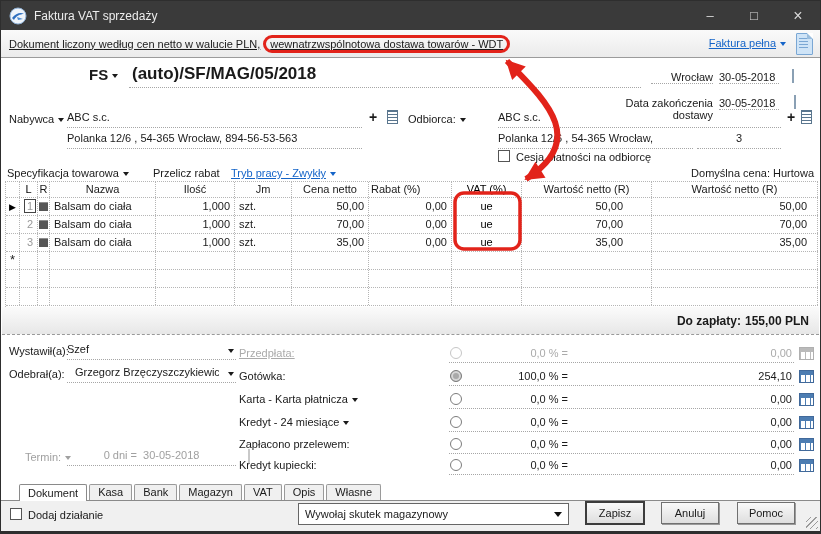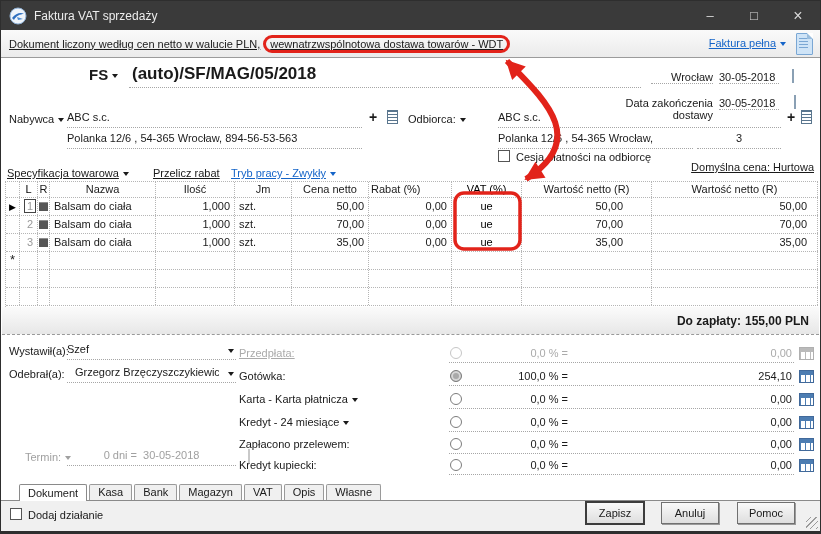--- a/index.html
+++ b/index.html
@@ -43,21 +43,21 @@
   .cal-icon:after{content:"";position:absolute;left:1px;right:1px;top:5px;bottom:1px;
       background:
        repeating-linear-gradient(90deg, #9ab0c4 0 1px, transparent 1px 4px),
        repeating-linear-gradient(#9ab0c4 0 1px, transparent 1px 3px);}
   .cal-icon.disabled{filter:grayscale(1);opacity:.55;}
   .plus{font-weight:bold;font-size:14px;}
   .list-icon{display:inline-block;width:11px;height:14px;border:1px solid #5a768e;background:
       repeating-linear-gradient(#5a768e 0 1px, #fff 1px 3px);vertical-align:middle;}
   .checkbox{display:inline-block;width:12px;height:12px;border:1px solid #555;background:#fff;
       vertical-align:middle;}
-  .link-black{color:#1a1a1a;text-decoration:underline;}
+  .link-black{color:#1a1a1a;}
   .link-blue{color:#1464c8;text-decoration:underline;}
   .link-blue .arr{border-top-color:#1464c8;}
   
   .items{position:absolute;left:4px;top:180px;width:813px;height:126px;
          border-top:1px dotted #b5b5b5;border-left:1px dotted #b5b5b5;overflow:hidden;}
   .t-row{display:flex;height:18px;border-bottom:1px dotted #b5b5b5;background:#fff;}
   .t-head{height:16px;}
   .c{border-right:1px dotted #b5b5b5;padding:0 4px;line-height:17px;overflow:hidden;
      white-space:nowrap;}
   .t-head .c{line-height:15px;text-align:center;padding:0 2px;}
@@ -176,21 +176,21 @@
   <span class="abs dotted" style="left:497px;top:131px;width:195px;height:17px;">Polanka  12/6 , 54-365 Wrocław,</span>
   <span class="abs dotted" style="left:696px;top:131px;width:84px;height:17px;text-align:center;">3</span>
 
   <span class="abs checkbox" style="left:497px;top:149px;"></span>
   <span class="abs" style="left:515px;top:150px;">Cesja płatności na odbiorcę</span>
 
   
   <span class="abs link-black" style="left:6px;top:166px;"><span>Specyfikacja towarowa</span><span class="arr"></span></span>
   <span class="abs link-black" style="left:152px;top:166px;">Przelicz rabat</span>
   <span class="abs link-blue" style="left:230px;top:166px;"><span>Tryb pracy - Zwykły</span><span class="arr"></span></span>
-  <span class="abs link-black" style="right:6px;top:160px;">Domyślna cena: Hurtowa</span>
+  <span class="abs link-black" style="right:6px;top:166px;">Domyślna cena: Hurtowa</span>
 
   
   <div class="items">
     <div class="t-row t-head">
       <div class="c w-sel"></div>
       <div class="c w-l">L</div>
       <div class="c w-ic">R</div>
       <div class="c w-name">Nazwa</div>
       <div class="c w-qty" style="text-align:center;">Ilość</div>
       <div class="c w-unit" style="text-align:center;">Jm</div>
@@ -364,20 +364,24 @@
     <span class="tab">Magazyn</span>
     <span class="tab">VAT</span>
     <span class="tab">Opis</span>
     <span class="tab">Własne</span>
   </div>
 
   
   <div class="footer">
     <span class="abs checkbox" style="left:9px;top:7px;"></span>
     <span class="abs" style="left:27px;top:8px;">Dodaj działanie</span>
+    <div class="combo">
+      <span>Wywołaj skutek magazynowy</span>
+      <span class="combo-arr"></span>
+    </div>
     <span class="btn default" style="left:585px;">Zapisz</span>
     <span class="btn" style="left:660px;">Anuluj</span>
     <span class="btn" style="left:736px;">Pomoc</span>
     <span class="grip"></span>
   </div>
 
   
   <svg class="overlay" width="821" height="534">
     <defs>
       <marker id="ah" markerUnits="userSpaceOnUse" viewBox="0 0 10 10" markerWidth="21" markerHeight="19" refX="9" refY="5" orient="auto-start-reverse">

